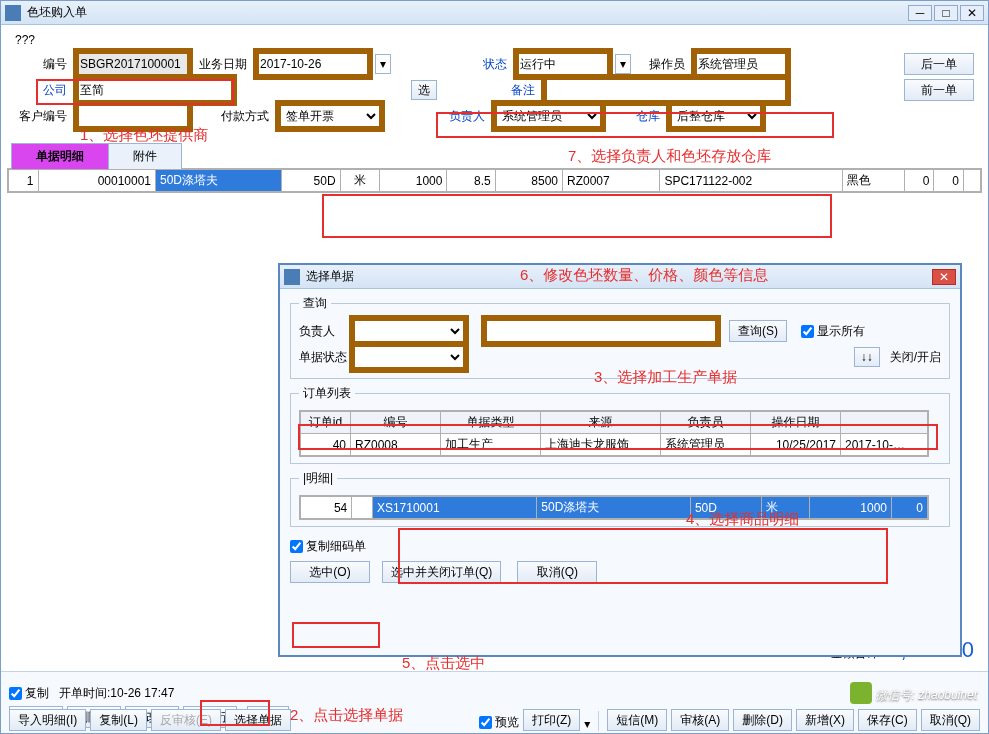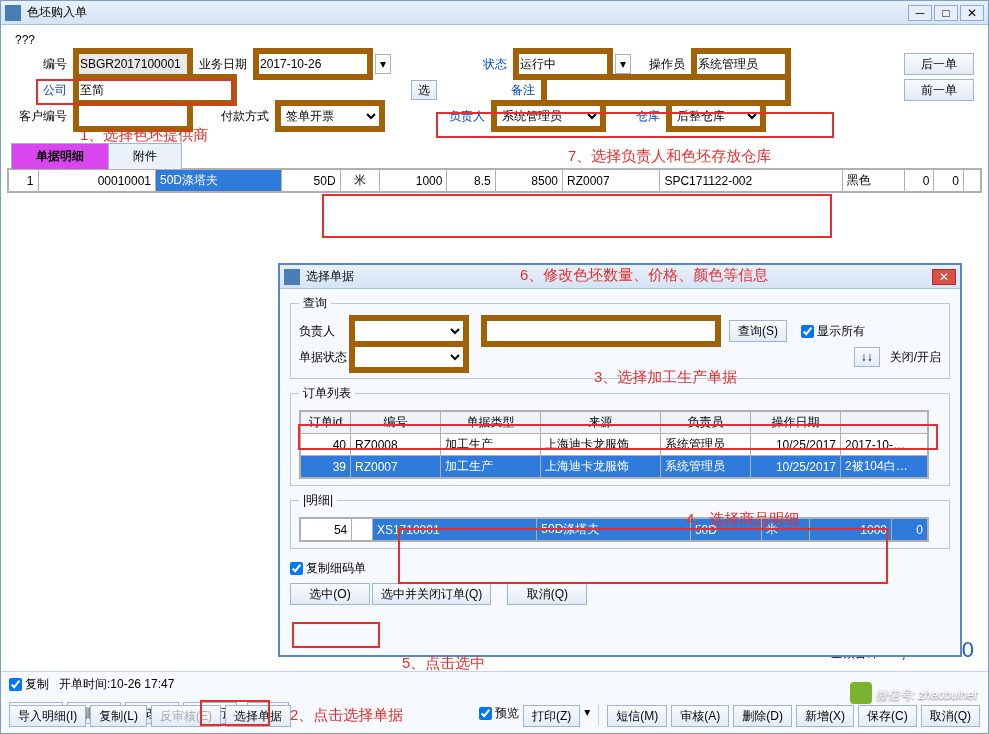--- a/index.html
+++ b/index.html
@@ -26,21 +26,21 @@
 .grid{width:calc(100% - 12px);margin:0 6px;border:1px solid #b0b0b0}
 .grid table{width:100%;border-collapse:collapse}
 .grid th,.grid td{border:1px solid #b0b0b0;padding:2px 4px;height:20px;text-align:left;background:#fff}
 .grid th{background:#f2f3f5;font-weight:normal;text-align:center}
 .grid td.r{text-align:right}
 .grid td.c{text-align:center}
 .cell-sel{background:#2f7bdb !important;color:#fff;text-align:center}
 .anno{color:#e62e2e;font-size:15px;position:absolute;white-space:nowrap}
 .redbox{position:absolute;border:2px solid #e62e2e;pointer-events:none}
 .bottom-bar{position:absolute;bottom:0;left:0;right:0;height:62px;background:#f6f9fd;border-top:1px solid #c3d3e8;padding:4px 8px}
-.brow{display:flex;align-items:flex-start;gap:4px;height:26px}
+.brow{display:flex;align-items:flex-end;gap:4px;height:26px}
 .sep{border-left:1px solid #c2d2e7;height:20px;margin:0 4px}
 .dialog{top:263px;left:278px;width:684px;height:394px;z-index:10;border:2px solid #5b87c0}
 .dialog .body{padding:6px 10px;background:#f6f9fd;height:calc(100% - 24px);position:relative}
 .fset{border:1px solid #b8c9de;padding:6px 8px 8px;margin-bottom:6px;position:relative}
 .fset>legend{padding:0 4px;background:#f6f9fd}
 .dialog .grid{margin:2px 0}
 .dialog .grid th{background:#eff3f9}
 .row-sel td{background:#2f7bdb !important;color:#fff}
 .watermark{position:absolute;bottom:30px;right:12px;color:#fff;font-size:18px;text-shadow:0 1px 2px rgba(0,0,0,.6);font-style:italic;display:flex;align-items:flex-end;gap:4px}
 .wechat{width:22px;height:22px;background:#7bb32e;border-radius:4px;display:inline-block}
@@ -219,29 +219,20 @@
           </tr>
           <tr>
                 <td class="r">40</td>
                 <td>RZ0008</td>
                 <td>加工生产</td>
                 <td>上海迪卡龙服饰</td>
                 <td>系统管理员</td>
                 <td class="r">10/25/2017</td>
                 <td>2017-10-…</td>
               </tr>
-          <tr class="row-sel">
-                <td class="r">39</td>
-                <td>RZ0007</td>
-                <td>加工生产</td>
-                <td>上海迪卡龙服饰</td>
-                <td>系统管理员</td>
-                <td class="r">10/25/2017</td>
-                <td>2被104白…</td>
-              </tr>
         </tbody>
           </table>
       </div>
     </fieldset>
 
     <fieldset class="fset" style="padding-bottom:4px">
       <legend>|明细|</legend>
       <div class="grid">
         <table>
           <tbody>
@@ -261,21 +252,21 @@
     </fieldset>
 
     <div class="frow">
       <label class="chk">
           <input type="checkbox" checked="" style="">
           <span>复制细码单</span>
         </label>
     </div>
     <div class="frow">
       <button class="btn" style="width:80px">选中(O)</button>
-      <button class="btn" style="">选中并关闭订单(Q)</button>
+      <button class="btn" style="margin-left:10px">选中并关闭订单(Q)</button>
       <button class="btn" style="margin-left:14px;width:80px">取消(Q)</button>
     </div>
   </div>
 </div>
 
 <div class="redbox" style="top:79px;left:36px;width:198px;height:26px"></div>
 <div class="anno" style="top:126px;left:80px">1、选择色坯提供商</div>
 <div class="redbox" style="top:112px;left:436px;width:398px;height:26px"></div>
 <div class="anno" style="top:147px;left:568px">7、选择负责人和色坯存放仓库</div>
 <div class="redbox" style="top:194px;left:322px;width:510px;height:44px"></div>

